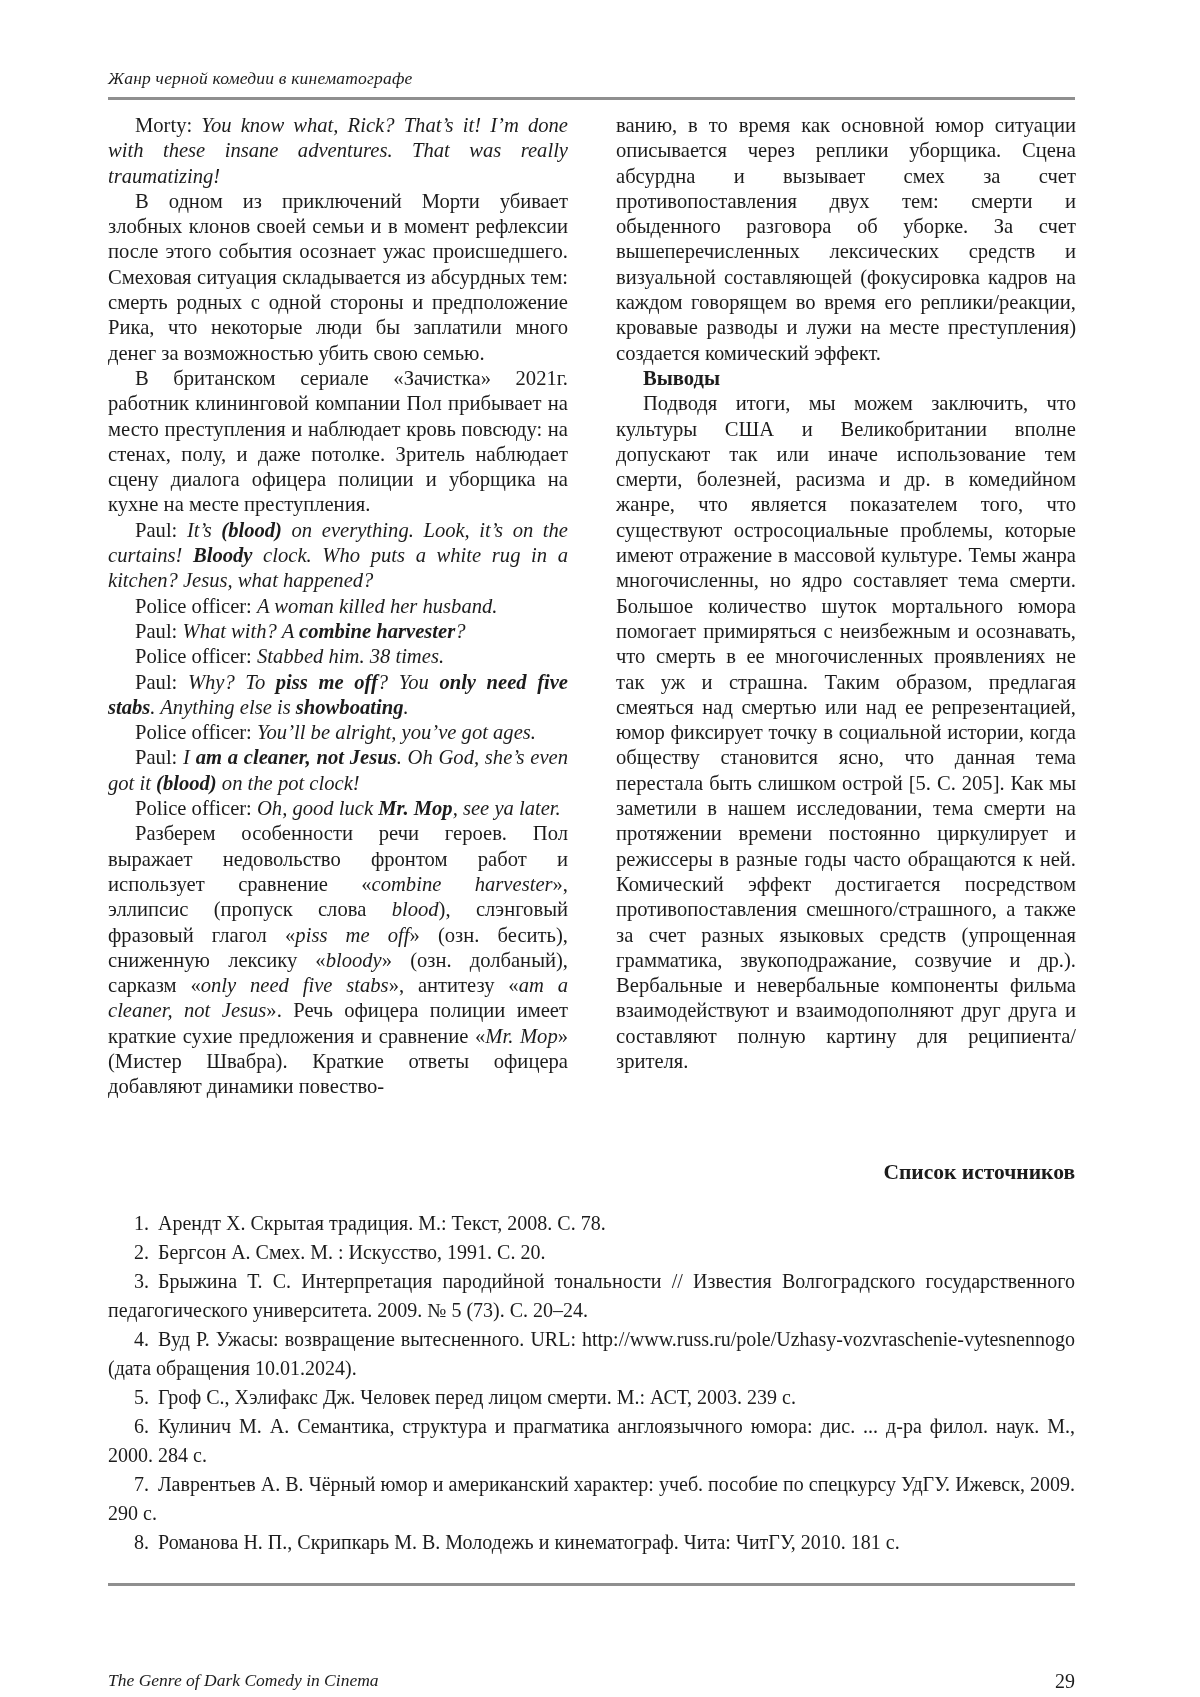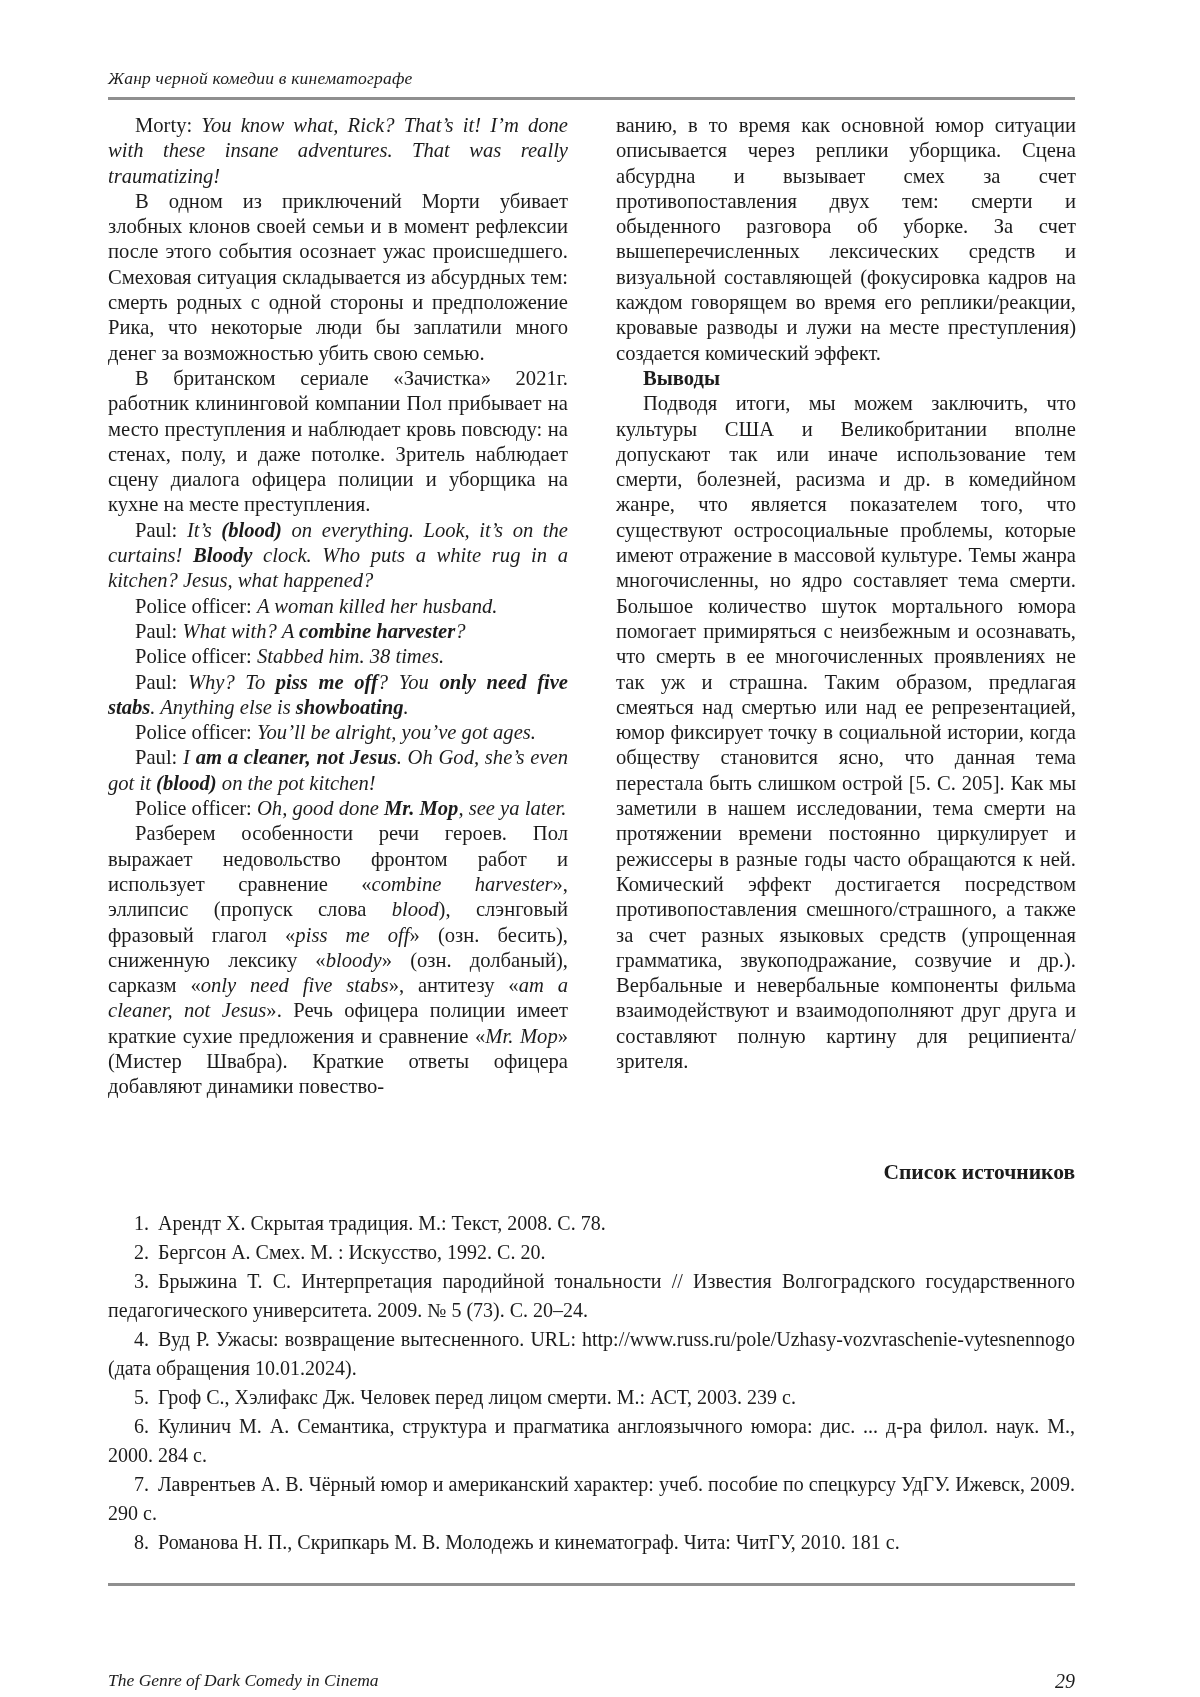--- a/index.html
+++ b/index.html
@@ -16,57 +16,57 @@
   .s-bi{font-style:italic;font-weight:700;}
   .s-b{font-weight:700;}
   .refs{position:absolute;left:108px;top:1160px;width:967px;}
   .refs-heading{margin:0 0 24px 0;text-align:right;font-size:21.5px;font-weight:700;}
   .ref{margin:0;font-size:20px;line-height:29px;text-align:justify;text-indent:26px;}
   .rn{margin-right:9px;}
   .foot-rule{position:absolute;left:108px;top:1583px;width:967px;height:3px;background:#8f8f8f;}
   .foot-row{position:absolute;left:108px;top:1670px;width:967px;display:flex;
             justify-content:space-between;align-items:flex-start;}
   .foot-title{font-style:italic;font-size:17.5px;}
-  .page-num{font-size:20px;font-style:italic;}
+  .page-num{font-size:20px;}
 </style>
 </head>
 <body>
 
 <div class="page">
 
   <div class="running-head">Жанр черной комедии в кинематографе</div>
   <div class="head-rule"></div>
 
   <main class="columns">
     <div class="col">
         <p class="para"><span>Morty: </span><span class="s-i">You know what, Rick? That’s it! I’m done with these insane adventures. That was really traumatizing!</span></p>
         <p class="para"><span>В одном из приключений Морти убивает злобных клонов своей семьи и в момент рефлексии после этого события осознает ужас происшедшего. Смеховая ситуация складывается из абсурдных тем: смерть родных с одной стороны и предположение Рика, что некоторые люди бы заплатили много денег за возможностью убить свою семью.</span></p>
         <p class="para"><span>В британском сериале «Зачистка» 2021г. работник клининговой компании Пол прибывает на место преступления и наблюдает кровь повсюду: на стенах, полу, и даже потолке. Зритель наблюдает сцену диалога офицера полиции и уборщика на кухне на месте преступления.</span></p>
         <p class="para"><span>Paul: </span><span class="s-i">It’s </span><span class="s-bi">(blood)</span><span class="s-i"> on everything. Look, it’s on the curtains! </span><span class="s-bi">Bloody</span><span class="s-i"> clock. Who puts a white rug in a kitchen? Jesus, what happened?</span></p>
         <p class="para"><span>Police officer: </span><span class="s-i">A woman killed her husband.</span></p>
         <p class="para"><span>Paul: </span><span class="s-i">What with? A </span><span class="s-bi">combine harvester</span><span class="s-i">?</span></p>
         <p class="para"><span>Police officer: </span><span class="s-i">Stabbed him. 38 times.</span></p>
         <p class="para"><span>Paul: </span><span class="s-i">Why? To </span><span class="s-bi">piss me off</span><span class="s-i">? You </span><span class="s-bi">only need five stabs</span><span class="s-i">. Anything else is </span><span class="s-bi">showboating</span><span class="s-i">.</span></p>
         <p class="para"><span>Police officer: </span><span class="s-i">You’ll be alright, you’ve got ages.</span></p>
-        <p class="para"><span>Paul: </span><span class="s-i">I </span><span class="s-bi">am a cleaner, not Jesus</span><span class="s-i">. Oh God, she’s even got it </span><span class="s-bi">(blood)</span><span class="s-i"> on the pot kitchen!</span></p>
-        <p class="para"><span>Police officer: </span><span class="s-i">Oh, good done </span><span class="s-bi">Mr. Mop</span><span class="s-i">, see ya later.</span></p>
+        <p class="para"><span>Paul: </span><span class="s-i">I </span><span class="s-bi">am a cleaner, not Jesus</span><span class="s-i">. Oh God, she’s even got it </span><span class="s-bi">(blood)</span><span class="s-i"> on the pot clock!</span></p>
+        <p class="para"><span>Police officer: </span><span class="s-i">Oh, good luck </span><span class="s-bi">Mr. Mop</span><span class="s-i">, see ya later.</span></p>
         <p class="para"><span>Разберем особенности речи героев. Пол выражает недовольство фронтом работ и использует сравнение «</span><span class="s-i">combine harvester</span><span>», эллипсис (пропуск слова </span><span class="s-i">blood</span><span>), слэнговый фразовый глагол «</span><span class="s-i">piss me off</span><span>» (озн. бесить), сниженную лексику «</span><span class="s-i">bloody</span><span>» (озн. долбаный), сарказм «</span><span class="s-i">only need five stabs</span><span>», антитезу «</span><span class="s-i">am a cleaner, not Jesus</span><span>». Речь офицера полиции имеет краткие сухие предложения и сравнение «</span><span class="s-i">Mr. Mop</span><span>» (Мистер Швабра). Краткие ответы офицера добавляют динамики повество-</span></p>
       </div>
     <div class="col">
         <p class="para p-noindent"><span>ванию, в то время как основной юмор ситуации описывается через реплики уборщика. Сцена абсурдна и вызывает смех за счет противопоставления двух тем: смерти и обыденного разговора об уборке. За счет вышеперечисленных лексических средств и визуальной составляющей (фокусировка кадров на каждом говорящем во время его реплики/реакции, кровавые разводы и лужи на месте преступления) создается комический эффект.</span></p>
         <p class="para p-subhead"><span class="s-b">Выводы</span></p>
         <p class="para"><span>Подводя итоги, мы можем заключить, что культуры США и Великобритании вполне допускают так или иначе использование тем смерти, болезней, расизма и др. в комедийном жанре, что является показателем того, что существуют остросоциальные проблемы, которые имеют отражение в массовой культуре. Темы жанра многочисленны, но ядро составляет тема смерти. Большое количество шуток мортального юмора помогает примиряться с неизбежным и осознавать, что смерть в ее многочисленных проявлениях не так уж и страшна. Таким образом, предлагая смеяться над смертью или над ее репрезентацией, юмор фиксирует точку в социальной истории, когда обществу становится ясно, что данная тема перестала быть слишком острой [5. С. 205]. Как мы заметили в нашем исследовании, тема смерти на протяжении времени постоянно циркулирует и режиссеры в разные годы часто обращаются к ней. Комический эффект достигается посредством противопоставления смешного/страшного, а также за счет разных языковых средств (упрощенная грамматика, звукоподражание, созвучие и др.). Вербальные и невербальные компоненты фильма взаимодействуют и взаимодополняют друг друга и составляют полную картину для реципиента/зрителя.</span></p>
       </div>
   </main>
 
   <section class="refs">
     <h2 class="refs-heading">Список источников</h2>
     <div>
         <p class="ref"><span class="rn">1.</span><span>Арендт Х. Скрытая традиция. М.: Текст, 2008. С. 78.</span></p>
-        <p class="ref"><span class="rn">2.</span><span>Бергсон А. Смех. М. : Искусство, 1992. С. 20.</span></p>
+        <p class="ref"><span class="rn">2.</span><span>Бергсон А. Смех. М. : Искусство, 1991. С. 20.</span></p>
         <p class="ref"><span class="rn">3.</span><span>Брыжина Т. С. Интерпретация пародийной тональности // Известия Волгоградского государственного педагогического университета. 2009. № 5 (73). С. 20–24.</span></p>
         <p class="ref"><span class="rn">4.</span><span>Вуд Р. Ужасы: возвращение вытесненного. URL: http://www.russ.ru/pole/Uzhasy-vozvraschenie-vytesnennogo (дата обращения 10.01.2024).</span></p>
         <p class="ref"><span class="rn">5.</span><span>Гроф С., Хэлифакс Дж. Человек перед лицом смерти. М.: АСТ, 2003. 239 с.</span></p>
         <p class="ref"><span class="rn">6.</span><span>Кулинич М. А. Семантика, структура и прагматика англоязычного юмора: дис. ... д-ра филол. наук. М., 2000. 284 с.</span></p>
         <p class="ref"><span class="rn">7.</span><span>Лаврентьев А. В. Чёрный юмор и американский характер: учеб. пособие по спецкурсу УдГУ. Ижевск, 2009. 290 с.</span></p>
         <p class="ref"><span class="rn">8.</span><span>Романова Н. П., Скрипкарь М. В. Молодежь и кинематограф. Чита: ЧитГУ, 2010. 181 с.</span></p>
       </div>
   </section>
 
   <div class="foot-rule"></div>

